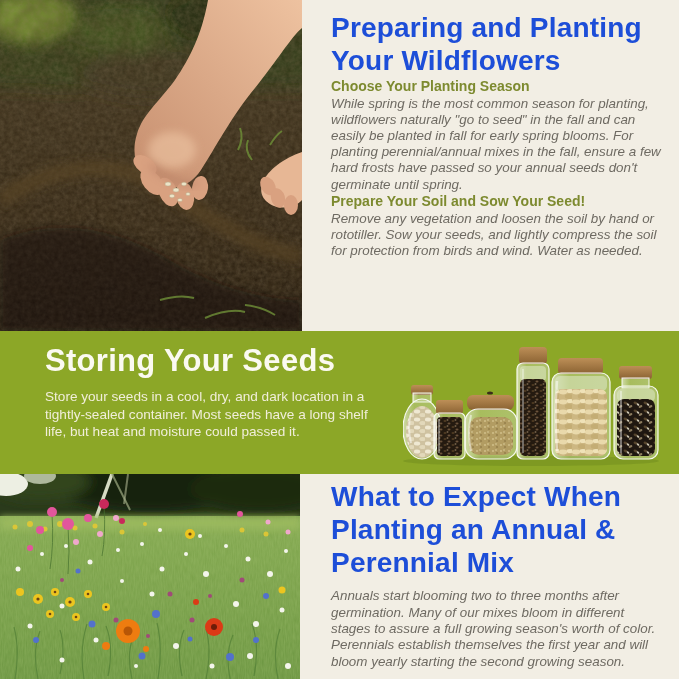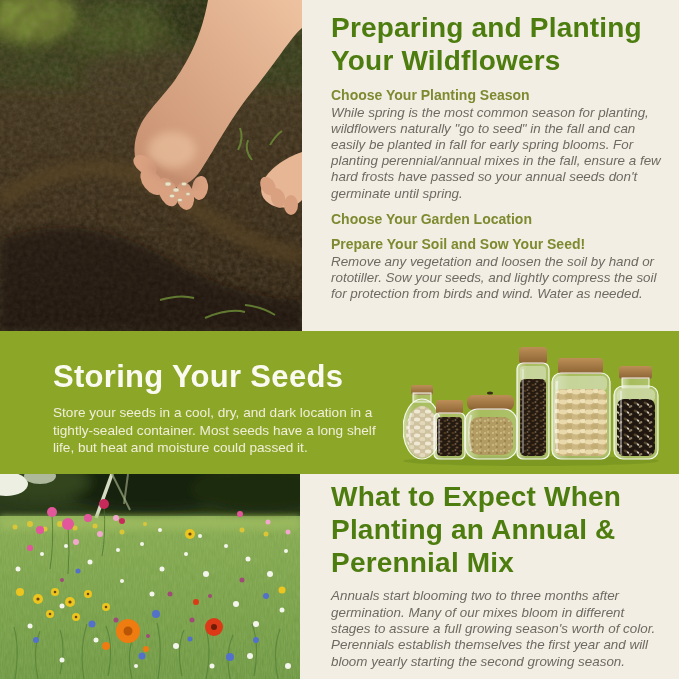--- a/index.html
+++ b/index.html
@@ -4,28 +4,28 @@
 <style>
   * { margin:0; padding:0; box-sizing:border-box; }
   html,body { width:679px; height:679px; overflow:hidden; }
   body { font-family:"Liberation Sans", sans-serif; background:#f2eee4; }
   .page { width:679px; height:679px; display:flex; flex-direction:column; overflow:hidden; }
 
   
   .sec-top { height:331px; display:flex; flex:none; background:#f2eee4; }
   .photo-soil { width:302px; height:331px; flex:none; position:relative; background:#2c2213; overflow:hidden; }
   .sec-top .content { flex:1; padding:12px 14px 0 29px; }
-  .heading { font-size:28px; line-height:1.17; color:#4d7c0f; font-weight:bold; letter-spacing:.2px; }
-  .subsection { margin-top:9px; }
+  .heading { font-size:28px; line-height:1.17; color:#1d4ed8; font-weight:bold; letter-spacing:.2px; }
+  .subsection { }
   .sub-title { font-size:14px; font-weight:bold; color:#7d8a2f; margin-bottom:2px; }
   .sub-body { font-size:13.4px; line-height:1.21; color:#6e6a62;font-style:italic; }
 
   
   .sec-band { height:143px; flex:none; background:#8ca727; display:flex; overflow:hidden; }
-  .band-text { width:378px; flex:none; padding:28px 8px 0 45px;margin-left:8px; }
+  .band-text { width:378px; flex:none; padding:12px 8px 0 45px; }
   .band-heading { font-size:31px; font-weight:bold; color:#fbfaf1; letter-spacing:.3px; margin-bottom:9px; }
   .band-body { font-size:13.6px; line-height:1.3; color:#f1eeda; }
   .jars-wrap { flex:1; position:relative; }
   .jars-wrap svg { position:absolute; right:16px; bottom:5px; }
 
   
   .sec-bottom { height:226px; display:flex; flex:none; background:#f2eee4; }
   .photo-meadow { width:300px; height:205px; flex:none; position:relative; background:#6f9a44; overflow:hidden; }
   .sec-bottom .content { flex:1; padding:7px 16px 0 31px; }
   .sec-bottom .heading { margin-bottom:9px; }
@@ -116,21 +116,20 @@
         </g>
       </svg>
     </div>
     <div class="content">
       <h1 class="heading">Preparing and Planting Your Wildflowers</h1>
       <div class="subsection">
         <div class="sub-title">Choose Your Planting Season</div>
         <div class="sub-body">While spring is the most common season for planting, wildflowers naturally "go to seed" in the fall and can easily be planted in fall for early spring blooms. For planting perennial/annual mixes in the fall, ensure a few hard frosts have passed so your annual seeds don't germinate until spring.</div>
       </div>
       <div class="subsection">
-        <div class="sub-title">Choose Your Garden Location</div>
       </div>
       <div class="subsection">
         <div class="sub-title">Prepare Your Soil and Sow Your Seed!</div>
         <div class="sub-body">Remove any vegetation and loosen the soil by hand or rototiller. Sow your seeds, and lightly compress the soil for protection from birds and wind. Water as needed.</div>
       </div>
     </div>
   </section>
 
   <section class="sec-band">
     <div class="band-text">

